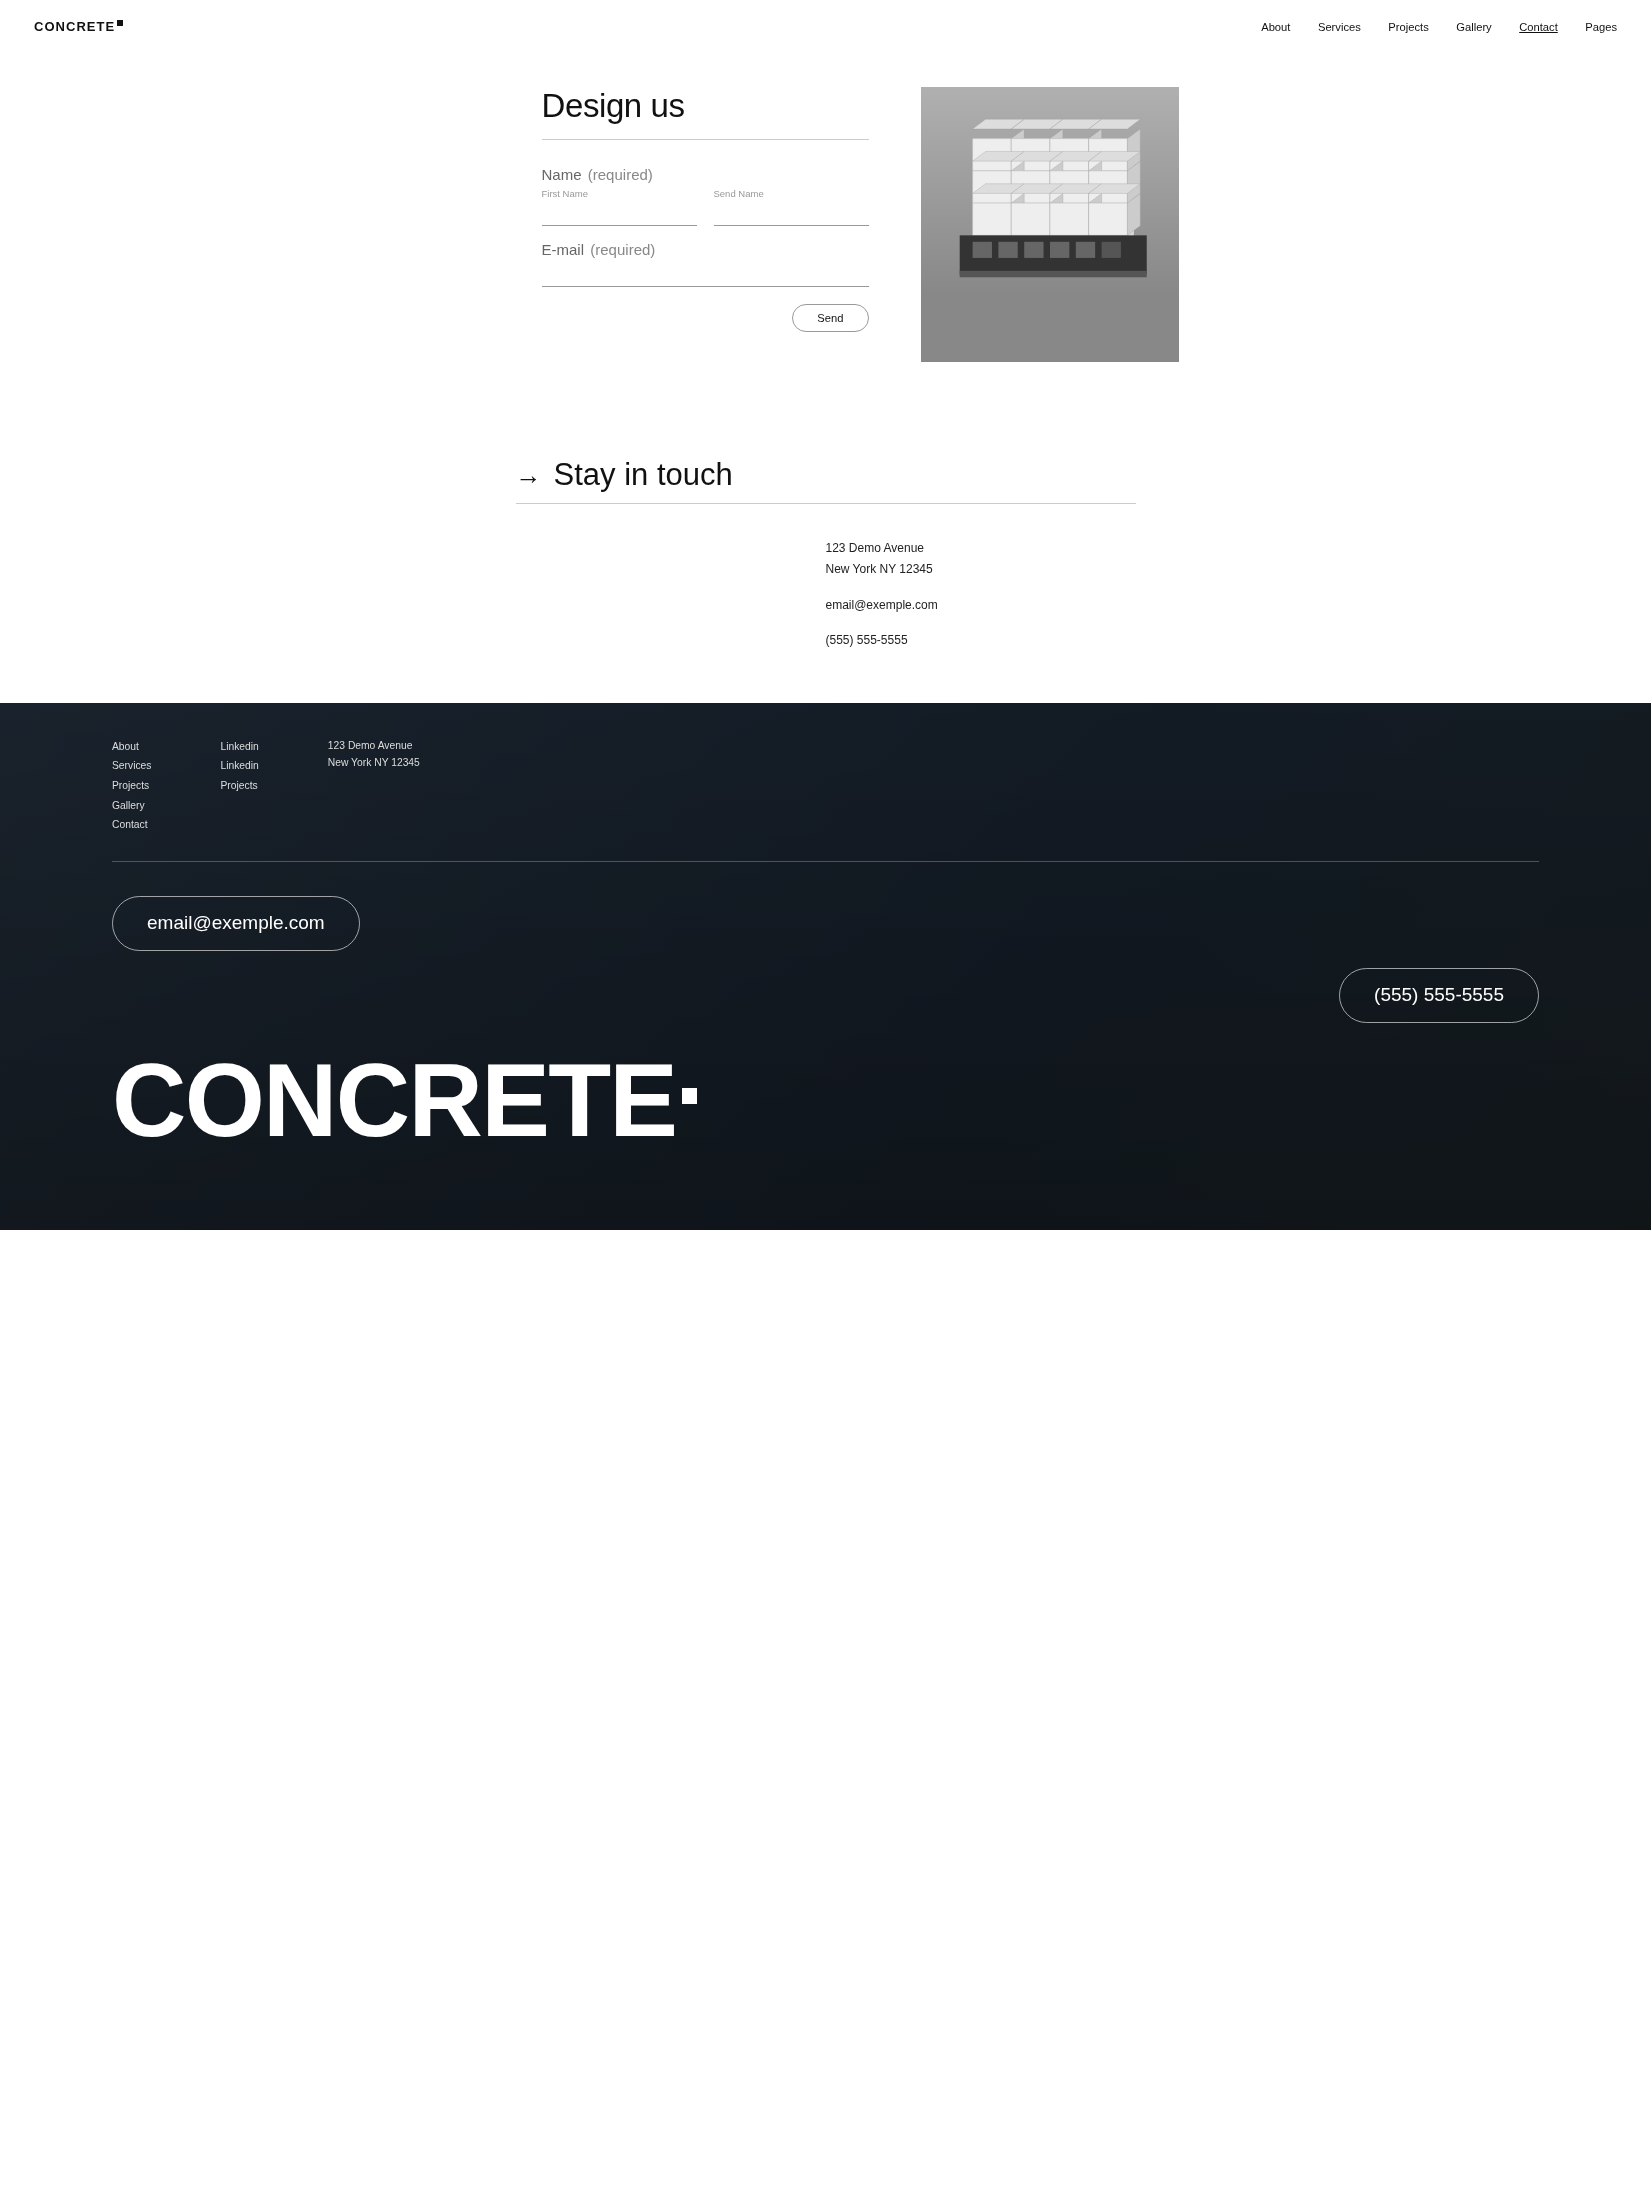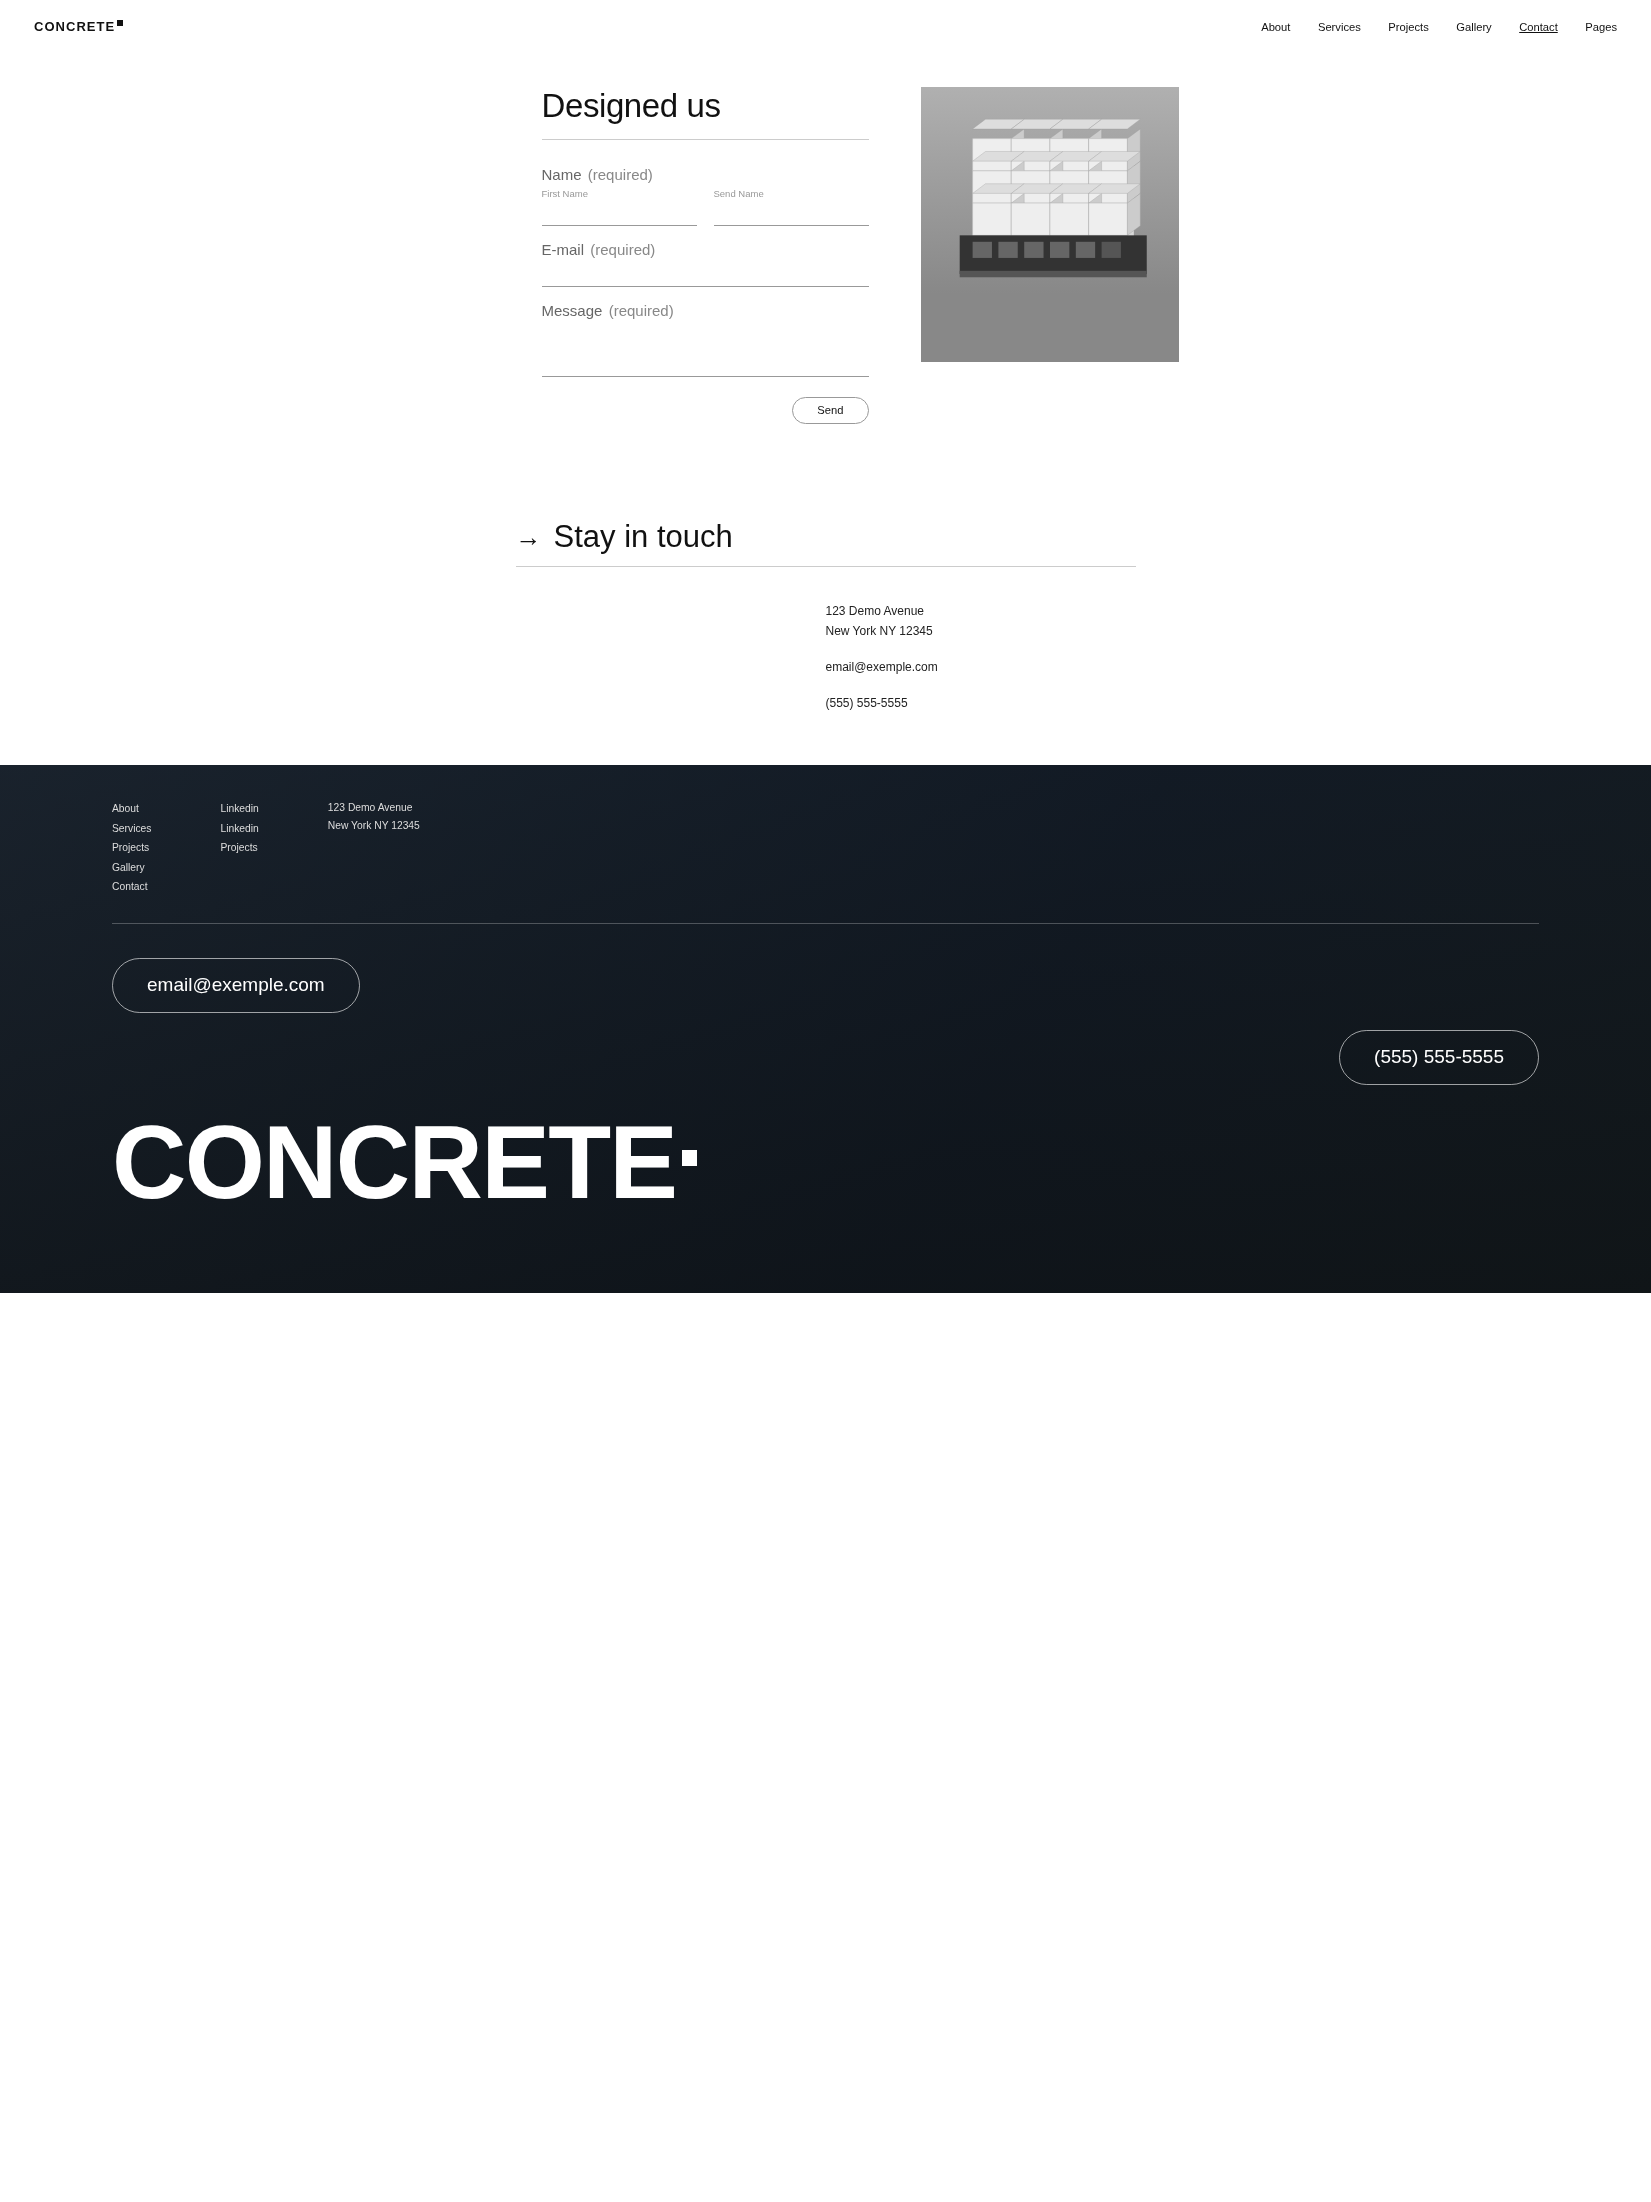--- a/index.html
+++ b/index.html
@@ -291,21 +291,21 @@
     <li><a>Projects</a></li>
     <li><a>Gallery</a></li>
     <li class="active"><a>Contact</a></li>
     <li><a>Pages</a></li>
   </ul>
 </nav>
 
 <div class="main-content">
 
   <div class="contact-form-section">
-    <h1 class="contact-title">Designed us</h1>
+    <h1 class="contact-title">Design us</h1>
     <hr class="divider">
 
     <div class="form-group">
       <label class="form-label">
         <span>Name</span>
         <span style="color:#888;margin-left:3.4px;">(required)</span>
       </label>
       <div class="name-row">
         <div class="name-field">
           <div class="name-subfield">First Name</div>
@@ -319,27 +319,20 @@
     </div>
 
     <div class="form-group">
       <label class="form-label">
         <span>E-mail</span>
         <span style="color:#888;margin-left:3.4px;">(required)</span>
       </label>
       <input class="form-input" type="email" style="">
     </div>
 
-    <div class="form-group">
-      <label class="form-label">
-        <span>Message</span>
-        <span style="color:#888;margin-left:3.4px;">(required)</span>
-      </label>
-      <textarea class="message-input" style=""></textarea>
-    </div>
 
     <div class="send-btn-row">
       <button class="send-btn">Send</button>
     </div>
   </div>
 
   <div class="contact-image">
     <svg class="building-facade" viewBox="0 0 400 320" xmlns="http://www.w3.org/2000/svg">
 
       <defs>

